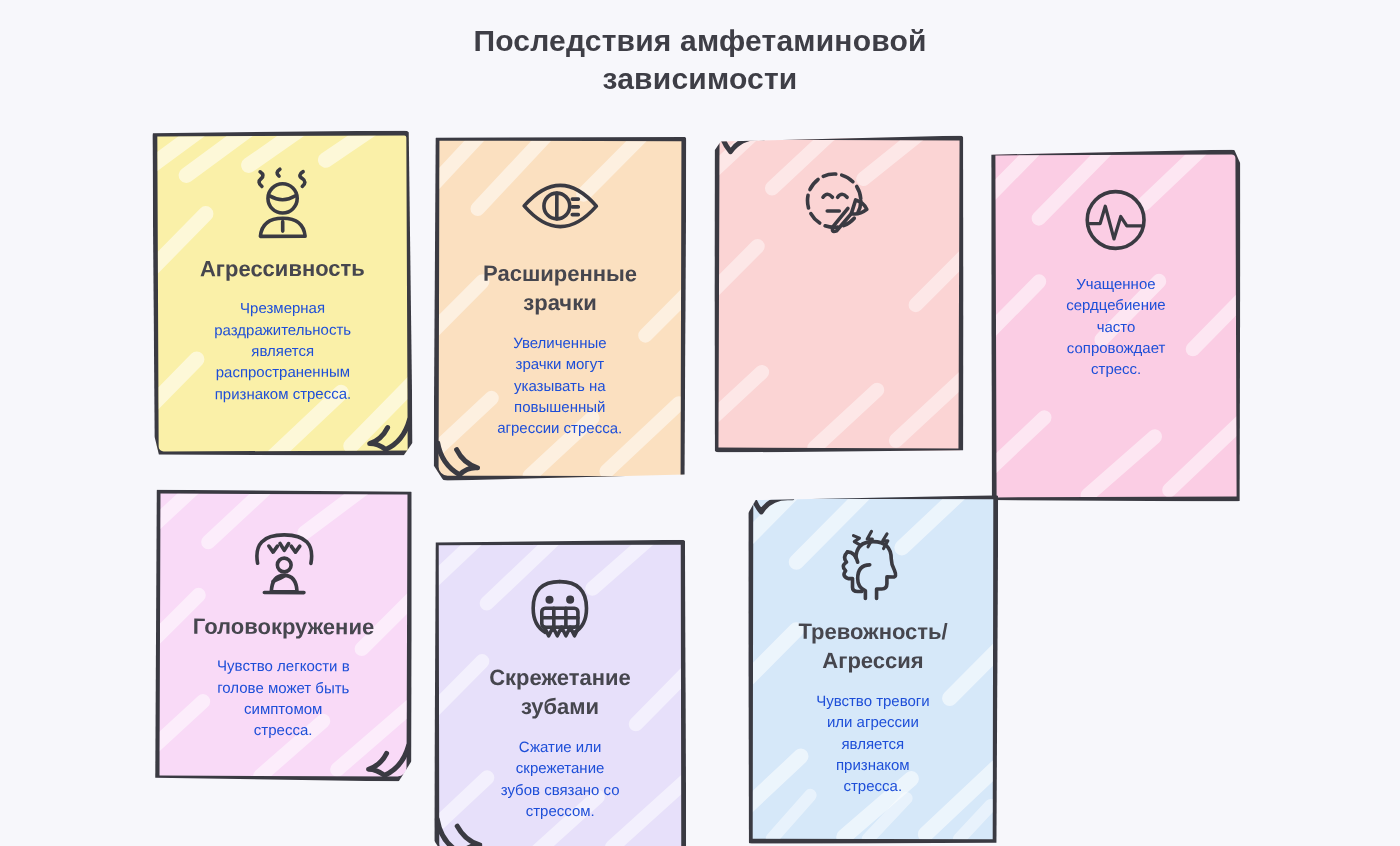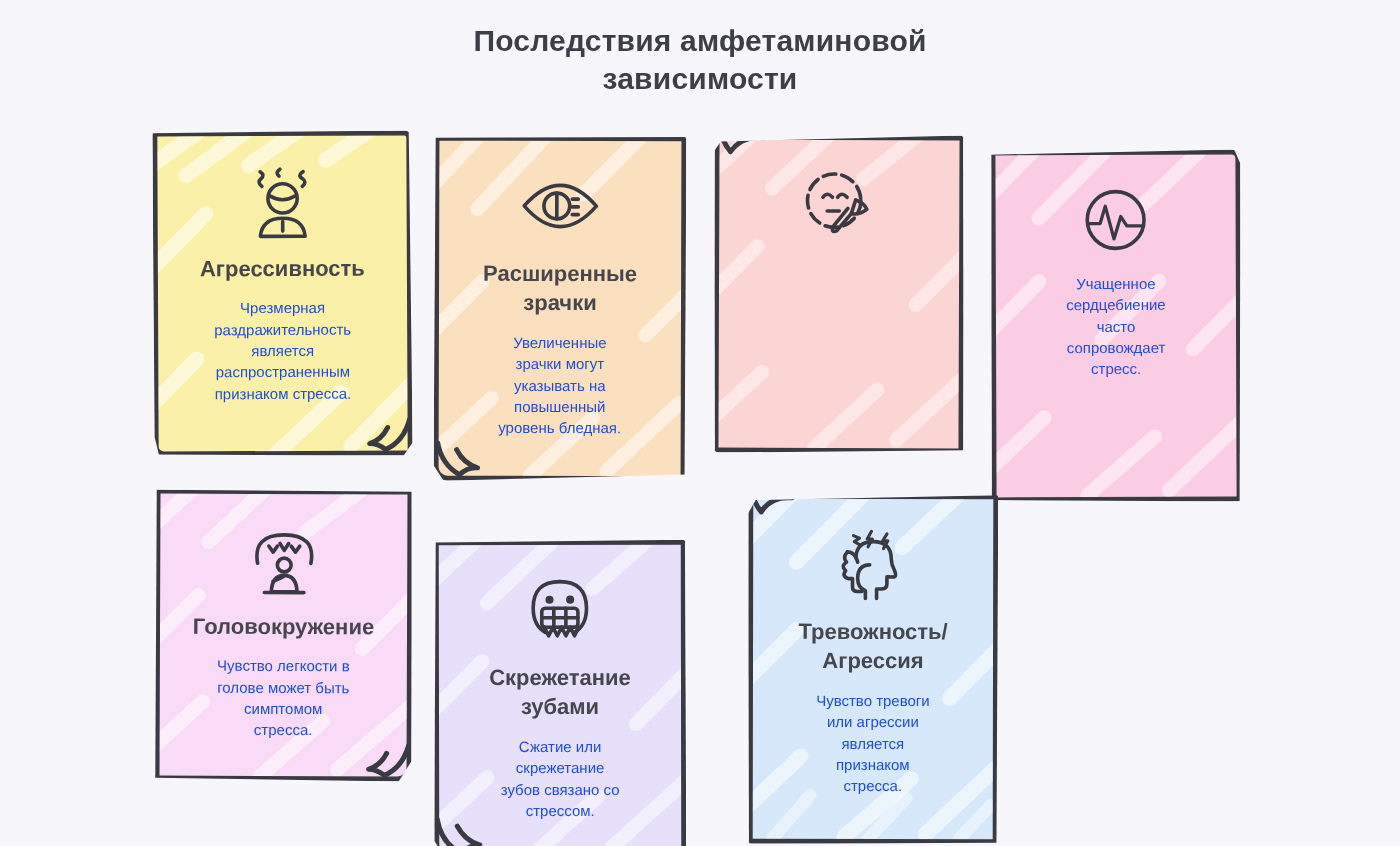--- a/index.html
+++ b/index.html
@@ -232,21 +232,21 @@
             <path d="M64 51 h7"></path>
             <path d="M64 60 h7"></path>
         </svg>
       </div>
       <div class="card-title">Расширенные
 зрачки</div>
       <div class="card-desc">Увеличенные
 зрачки могут
 указывать на
 повышенный
-уровень бледная.</div>
+агрессии стресса.</div>
     </div>
     <div class="fold" id="fold-1">
       <svg viewBox="0 0 46 42">
           <path d="M3 2 q4 22 22 32 q8 -8 18 -7 q-14 -4 -21 -18"></path>
         </svg>
     </div>
   </div>
 
   <div class="card" id="card-2">
     <div class="card-bg">

